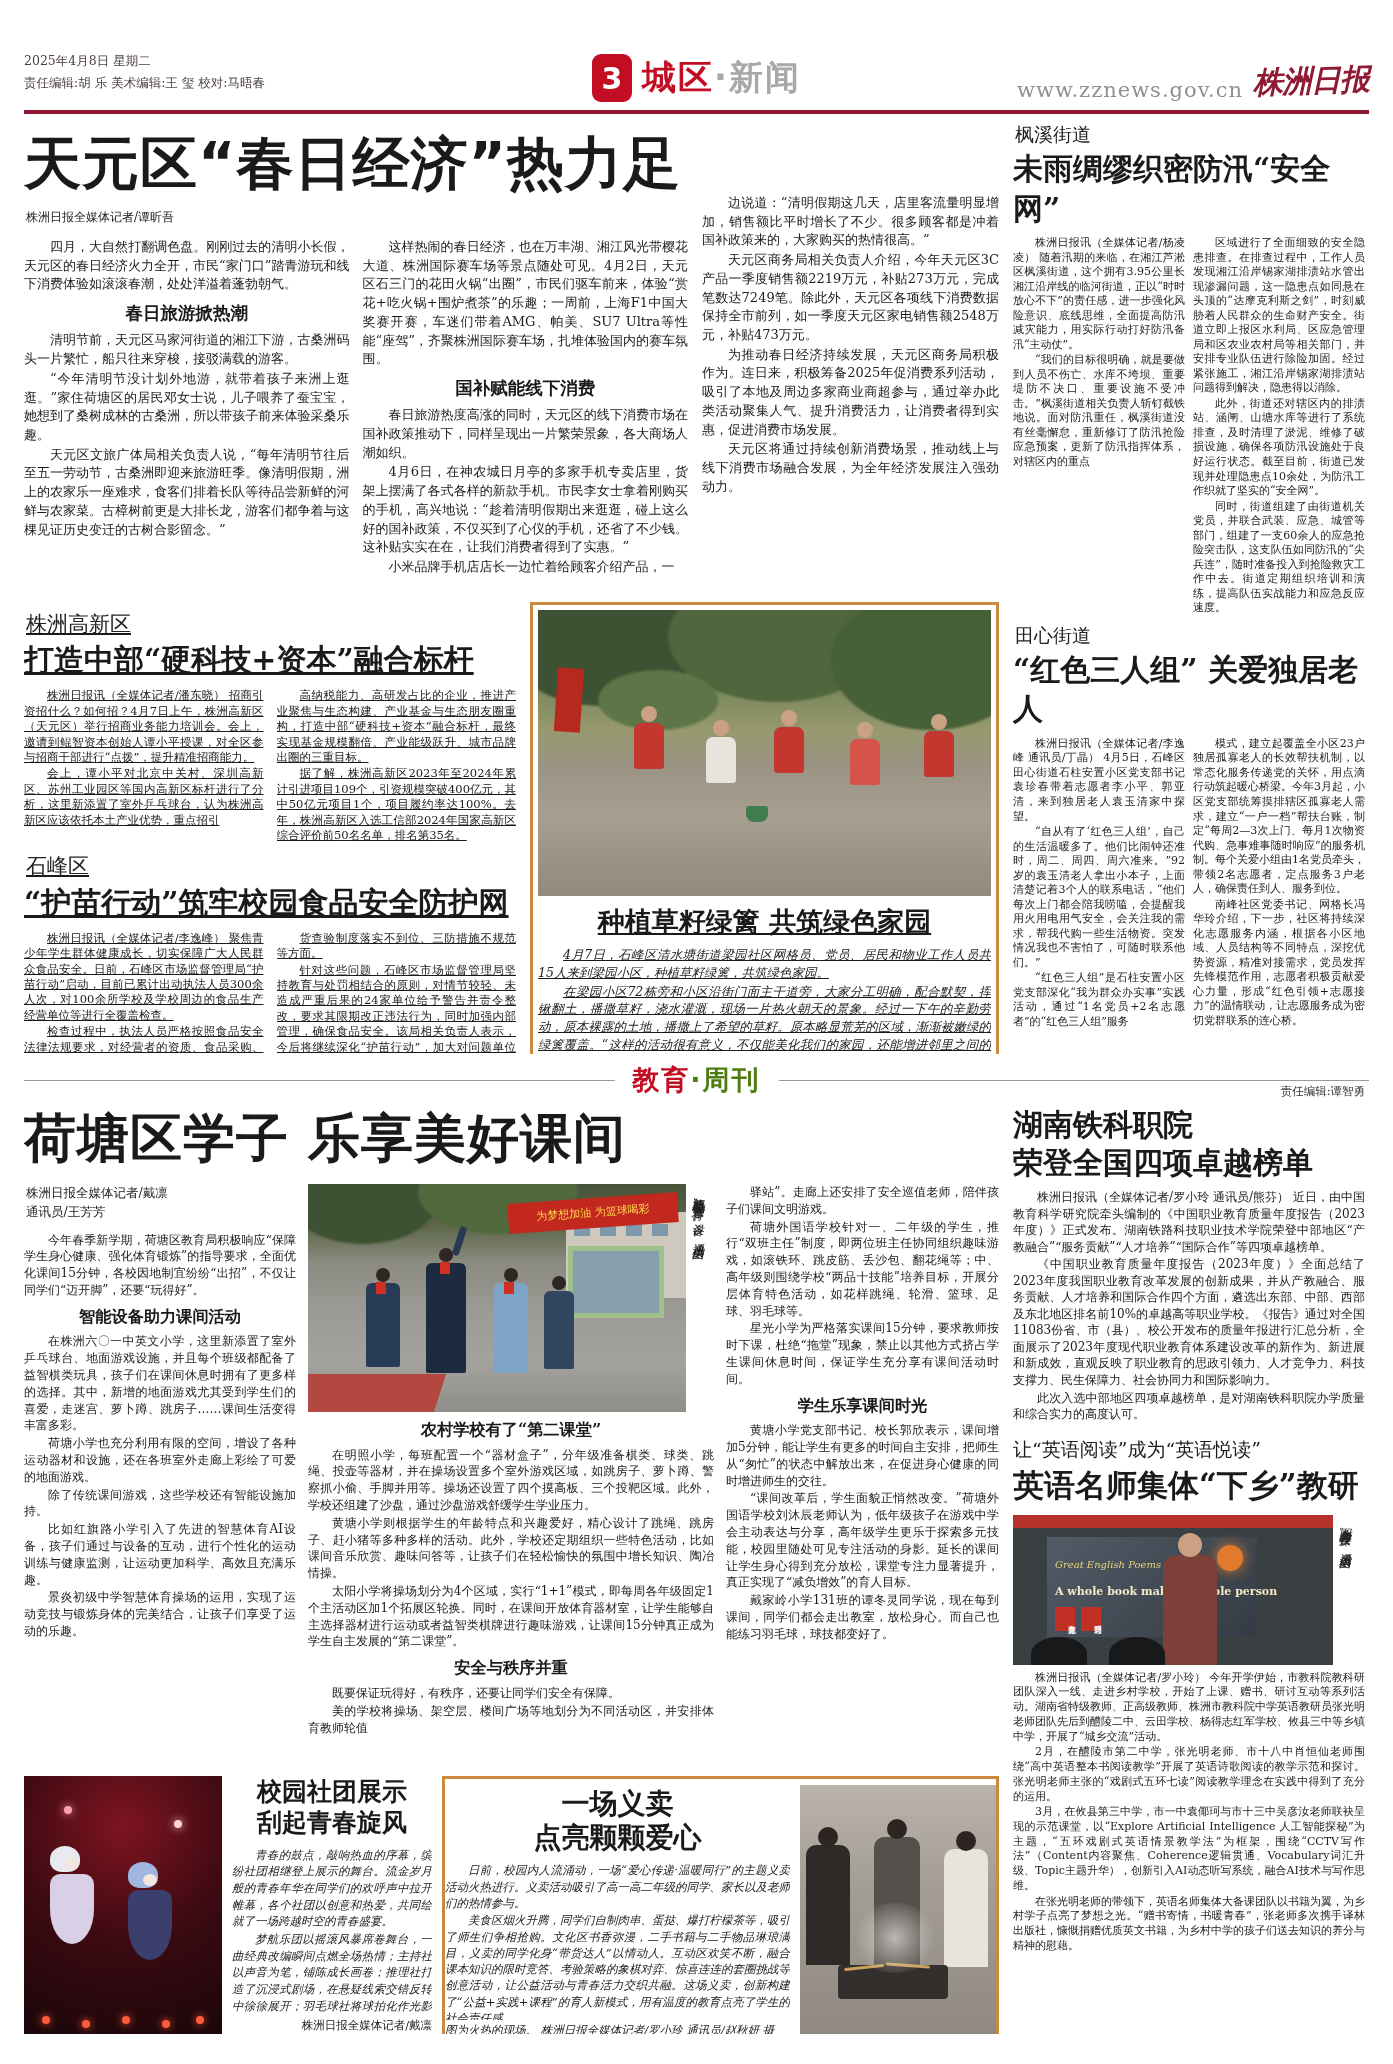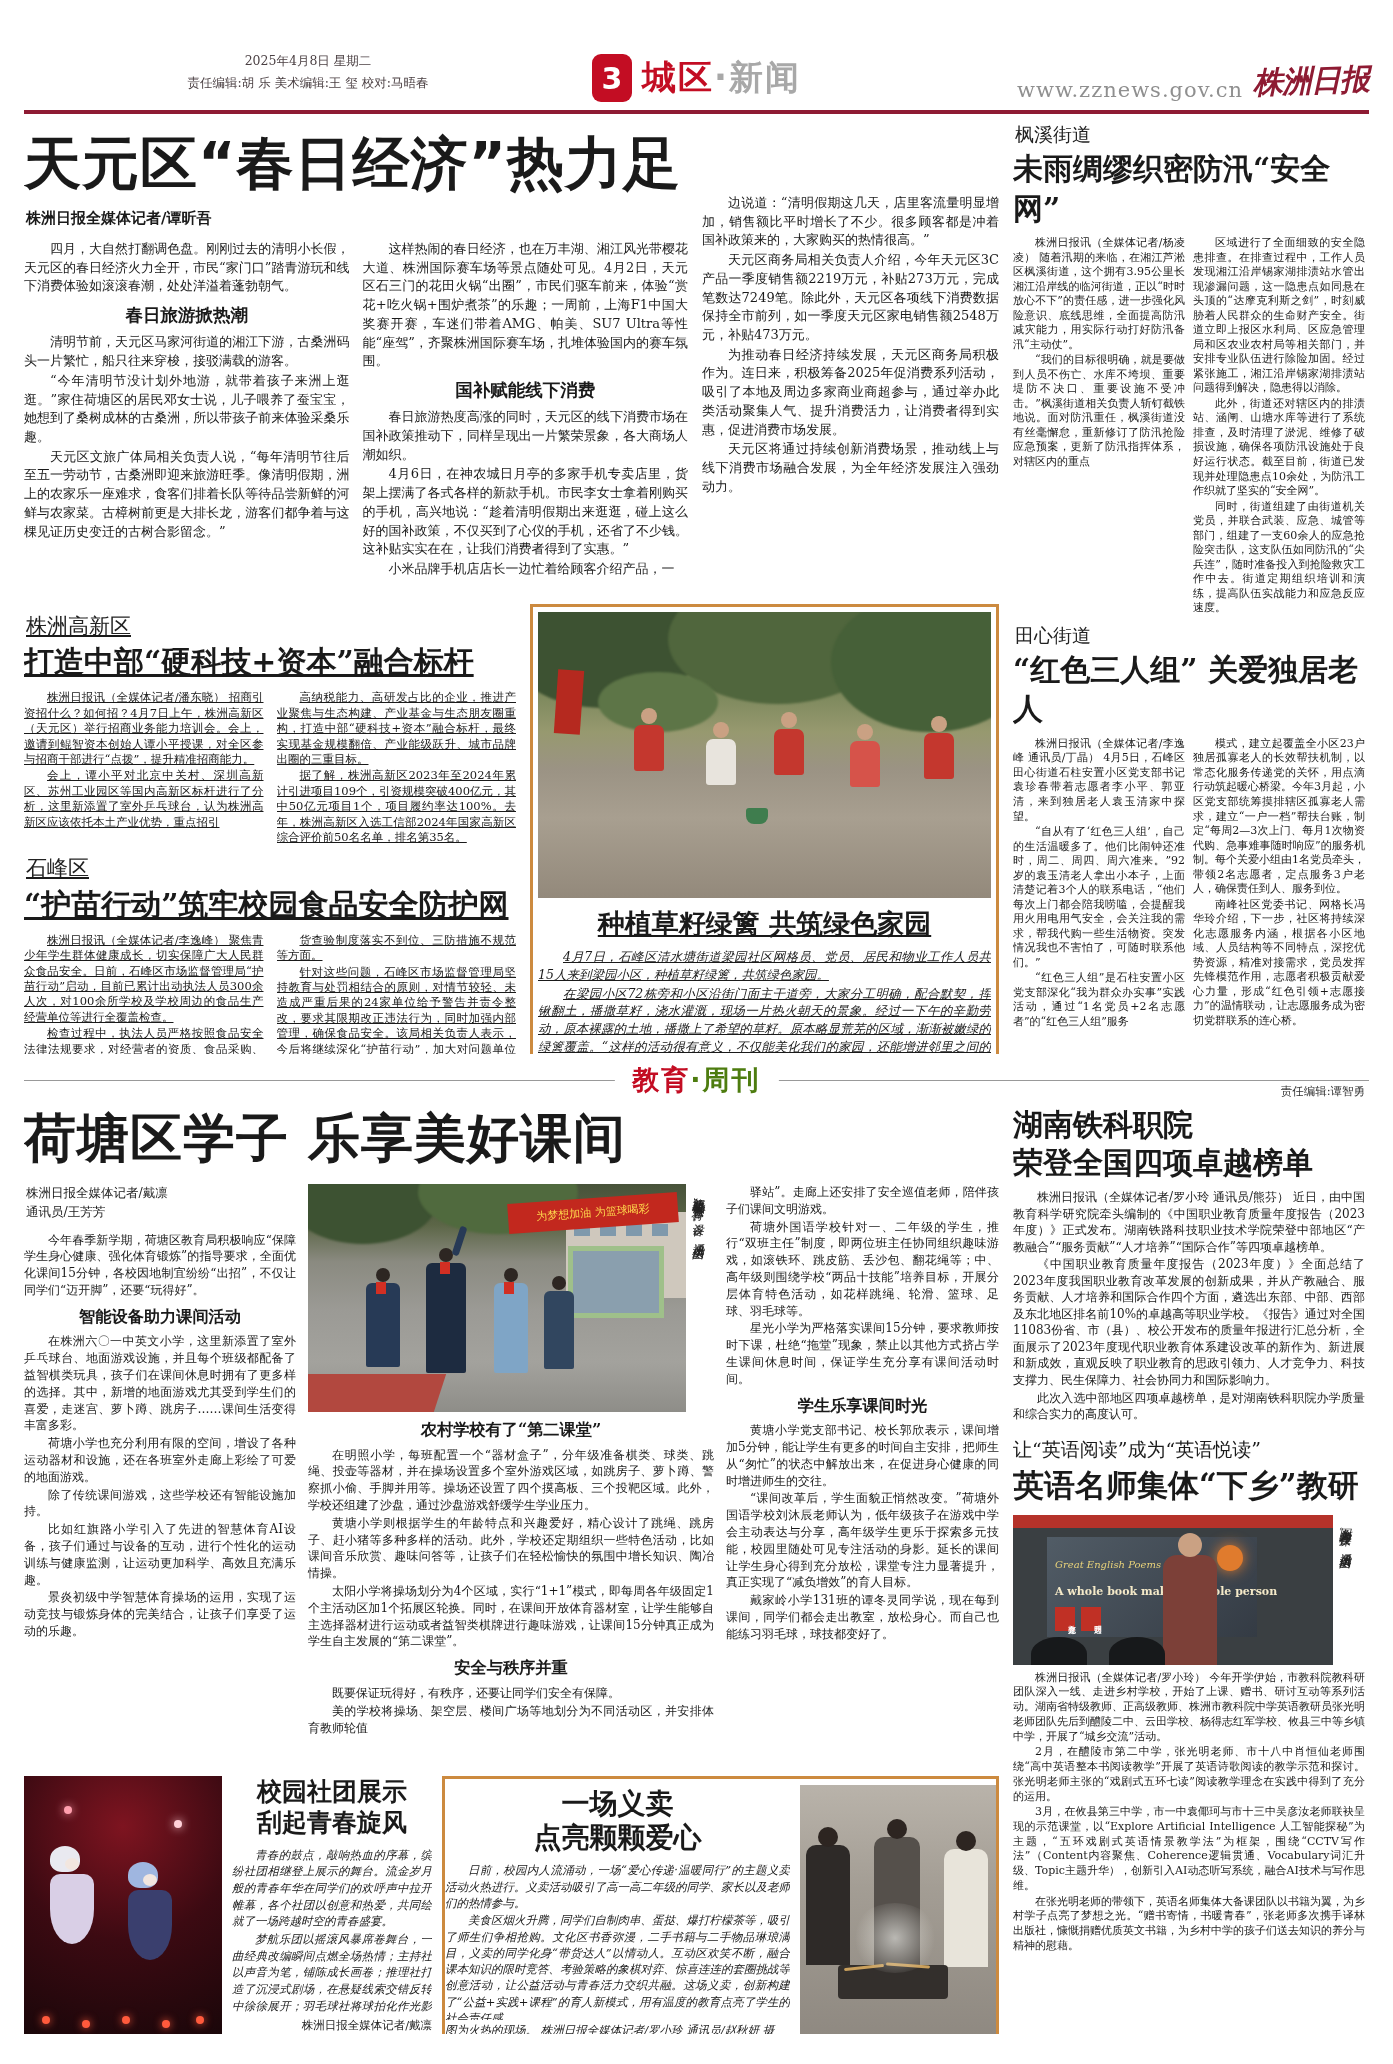--- a/index.html
+++ b/index.html
@@ -1,21 +1,21 @@
 <!DOCTYPE html>
 <html><head>
 <meta charset="utf-8">
 <style>
   html,body{margin:0;padding:0;background:#e8e8e8;}
   .page{position:relative;width:1393px;height:2064px;background:#ffffff;margin:0 auto;
         font-family:"DejaVu Serif","Liberation Serif",serif;color:#1a1a1a;overflow:hidden;}
   .inner{padding:14px 24px 0 24px;}
 
   
-  .header{display:grid;grid-template-columns:1fr auto 1fr;align-items:end;height:88px;text-align:center;}
+  .header{display:grid;grid-template-columns:1fr auto 1fr;align-items:end;height:88px;}
   .hdr-left{font-size:12.5px;color:#4a3f42;line-height:1.8;align-self:center;margin-top:28px;}
   .sec-block{display:flex;align-items:center;gap:10px;}
   .sec-badge{width:40px;height:48px;background:#c30d23;color:#fff;border-radius:9px;
              display:flex;align-items:center;justify-content:center;font-size:30px;font-weight:bold;
              font-family:"DejaVu Sans","Liberation Sans",sans-serif;}
   .sec-title{font-family:"DejaVu Sans","Liberation Sans",sans-serif;font-weight:bold;font-size:34px;letter-spacing:2px;}
   .sec-title .red{color:#c30d23;}
   .sec-title .gray{color:#a8a8a8;}
   .hdr-right{display:flex;align-items:flex-end;justify-content:flex-end;gap:10px;}
   .site-url{font-size:21px;color:#8f8f8f;letter-spacing:1px;}
@@ -38,21 +38,21 @@
   .right-zone{width:352px;flex:none;overflow:hidden;font-size:11px;line-height:1.32;}
   .right-zone .cols2{gap:8px;}
   .right-zone h2{font-size:30px;margin:2px 0 8px 0;}
   .right-zone .kicker{font-size:19px;margin-top:6px;}
 
   .main-hl{font-size:57px;font-weight:900;margin:10px 0 6px 0;letter-spacing:1px;
            font-family:"DejaVu Sans","Liberation Sans",sans-serif;}
   .ma-row{display:flex;gap:14px;}
   .ma-left{width:664px;flex:none;}
   .ma-col3{width:297px;flex:none;padding-top:78px;font-size:13px;line-height:1.44;overflow:hidden;}
-  .byline{font-size:15px;margin:2px 0 12px 2px;font-weight:bold;}
+  .byline{font-size:12px;margin:2px 0 12px 2px;}
   .ma-body{font-size:13px;line-height:1.44;height:352px;overflow:hidden;}
 
   .row-b{display:flex;gap:14px;margin-top:12px;height:486px;overflow:hidden;text-decoration:underline;}
   .left-stack{width:492px;flex:none;font-size:11.5px;line-height:1.34;}
   .left-stack h2{font-size:30px;margin:2px 0 8px 0;}
   .clip-a{max-height:182px;overflow:hidden;}
   .clip-b{max-height:196px;overflow:hidden;}
 
   .photo-box{width:469px;flex:none;border:3px solid #cc8a3f;padding:5px;box-sizing:border-box;background:#fff;}
   .cap-title{text-align:center;font-weight:bold;font-size:27px;margin:8px 0 6px 0;}

